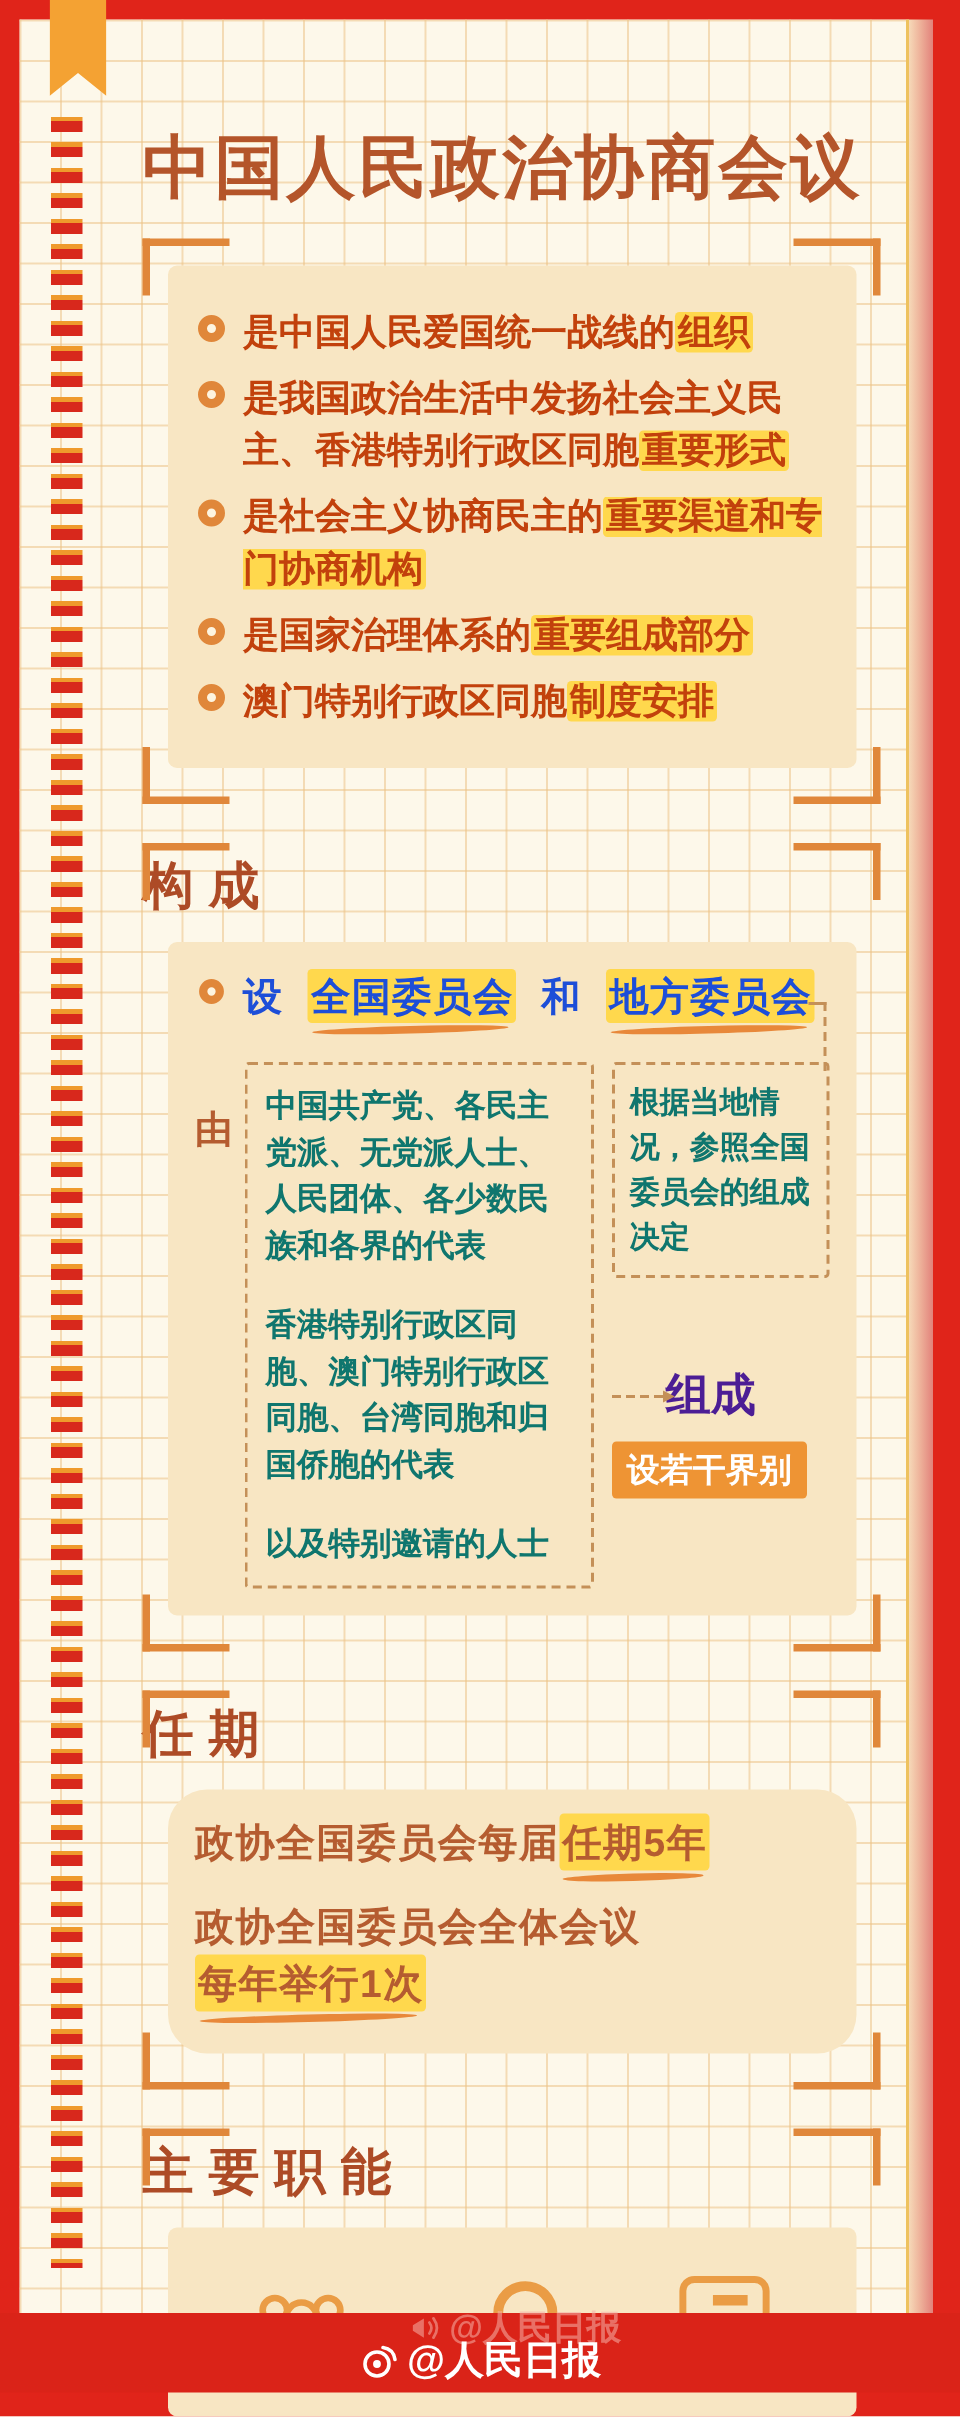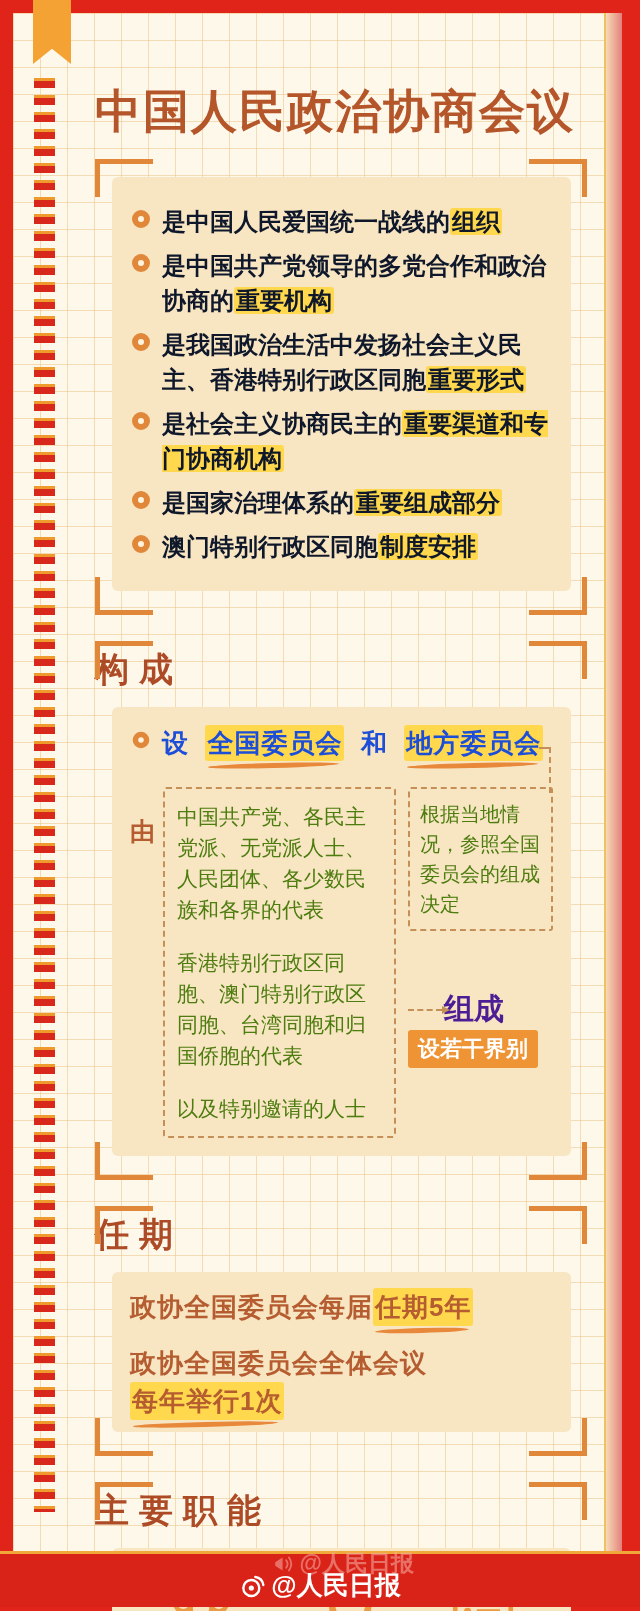--- a/index.html
+++ b/index.html
@@ -43,57 +43,57 @@
 
   .card { background:#f8e6c3; border-radius:6px; margin:14px 16px 14px 17px; padding:18px 18px; }
 
   .hl { background:#ffd84d; border-radius:3px; padding:0 2px; }
   .swoosh { position:relative; display:inline-block; }
   .swoosh::after { content:""; position:absolute; left:2%; right:4%; bottom:-7px; height:5px;
     background:#e8883a; border-radius:50%; transform:rotate(-1.5deg); }
 
   
   .bullets { list-style:none; }
-  .bullets li { display:flex; align-items:flex-start; margin:9px 0; color:#0f172a;
+  .bullets li { display:flex; align-items:flex-start; margin:9px 0; color:#c2410c;
     font-size:24px; font-weight:bold; line-height:35px; }
   .ring { flex:0 0 18px; width:18px; height:18px; border:6px solid #e0873a; border-radius:50%;
     margin:6px 12px 0 2px; background:#fdf4e0; }
   .ring.sm { transform:scale(.92); }
 
   
   .comp-top { display:flex; align-items:flex-start; font-size:26px; font-weight:bold; color:#1d4ed8; position:relative; }
   .comp-top .txt { line-height:36px; letter-spacing:1px; }
   .elbow { position:absolute; right:2px; top:22px; width:12px; height:46px;
     border-top:2px dashed #c49058; border-right:2px dashed #c49058; }
   .comp-body { display:flex; margin-top:26px; }
   .you-label { font-size:25px; font-weight:bold; color:#b55c30; margin:28px 8px 0 0; }
-  .dash-box { border:2px dashed #c49058; border-radius:3px; padding:12px 12px; color:#4d7c0f;
-    font-size:21px; font-weight:normal; line-height:31px; }
+  .dash-box { border:2px dashed #c49058; border-radius:3px; padding:12px 12px; color:#0f766e;
+    font-size:21px; font-weight:bold; line-height:31px; }
   .members-box { width:268px; }
   .members-box p + p { margin-top:22px; }
   .comp-right { margin-left:12px; width:170px; display:flex; flex-direction:column; }
   .note-box { font-size:20px; line-height:30px; padding:10px 10px; }
   .compose-row { display:flex; align-items:center; margin-top:58px; color:#4c1d95; font-weight:bold; font-size:30px; }
   .dash-arrow { width:34px; height:0; border-top:2px dashed #c49058; margin-right:2px; position:relative; }
   .dash-arrow::after { content:""; position:absolute; right:-8px; top:-5px;
     border-left:8px solid #c49058; border-top:4px solid transparent; border-bottom:4px solid transparent; }
-  .badge { display:inline-block; background:#ee9434; color:#fff;
+  .badge { display:inline-block; margin-top:10px; background:#ee9434; color:#fff;
     font-size:22px; font-weight:bold; padding:4px 10px; border-radius:3px; align-self:flex-start; }
 
   
   .term-line { font-size:26px; font-weight:bold; color:#b55c30; line-height:38px; margin:10px 0 18px; letter-spacing:1px; }
 
   
   .func-row { display:flex; justify-content:space-around; padding:12px 0 4px; }
   .func-item { display:flex; flex-direction:column; align-items:center; }
   .func-item svg { width:74px; height:74px; }
 
   
   .bottom-line { position:absolute; left:0; right:0; bottom:53px; height:7px; background:#f0a83b; }
-  .footer { position:absolute; left:0; right:0; bottom:4px; height:53px; background:#da2318; }
+  .footer { position:absolute; left:0; right:0; bottom:16px; height:53px; background:#da2318; }
   .wm { position:absolute; left:50%; display:flex; align-items:center; gap:6px; white-space:nowrap; }
   .wm-back { transform:translateX(-34%); top:-6px; color:#f6b0a6; opacity:.55; font-size:23px; font-weight:bold; }
   .wm-front { transform:translateX(-50%); top:14px; color:#ffffff; font-size:26px; font-weight:bold; }
   .wm svg { display:block; }
 </style>
 </head>
 <body>
 
 <div class="stage">
   <div class="paper"></div>
@@ -108,24 +108,20 @@
     <div class="sec" style="margin-top:16px;">
       <div class="bk tl"></div>
       <div class="bk tr"></div>
       <div class="bk bl"></div>
       <div class="bk br"></div>
       <div class="card">
         <ul class="bullets">
           <li>
               <span class="ring"></span>
               <span><span>是中国人民爱国统一战线的</span><span class="hl">组织</span></span>
-            </li>
-          <li>
-              <span class="ring"></span>
-              <span><span>是中国共产党领导的多党合作和政治协商的</span><span class="hl">重要机构</span></span>
             </li>
           <li>
               <span class="ring"></span>
               <span><span>是我国政治生活中发扬社会主义民主、香港特别行政区同胞</span><span class="hl">重要形式</span></span>
             </li>
           <li>
               <span class="ring"></span>
               <span><span>是社会主义协商民主的</span><span class="hl">重要渠道和专门协商机构</span></span>
             </li>
           <li>
@@ -175,21 +171,21 @@
         </div>
       </div>
     </div>
 
     <div class="sec">
       <div class="bk tl"></div>
       <div class="bk tr"></div>
       <div class="bk bl"></div>
       <div class="bk br"></div>
       <div class="sec-head">任期</div>
-      <div class="card" style="padding:6px 18px 6px;">
+      <div class="card" style="padding:6px 18px 22px;border-radius:26px;">
         <div class="term-line"><span>政协全国委员会每届</span><span class="hl swoosh">任期5年</span></div>
         <div class="term-line" style="margin-bottom:6px;"><span>政协全国委员会全体会议</span><span class="hl swoosh">每年举行1次</span></div>
       </div>
     </div>
 
     <div class="sec">
       <div class="bk tl"></div>
       <div class="bk tr"></div>
 
       <div class="sec-head">主要职能</div>

